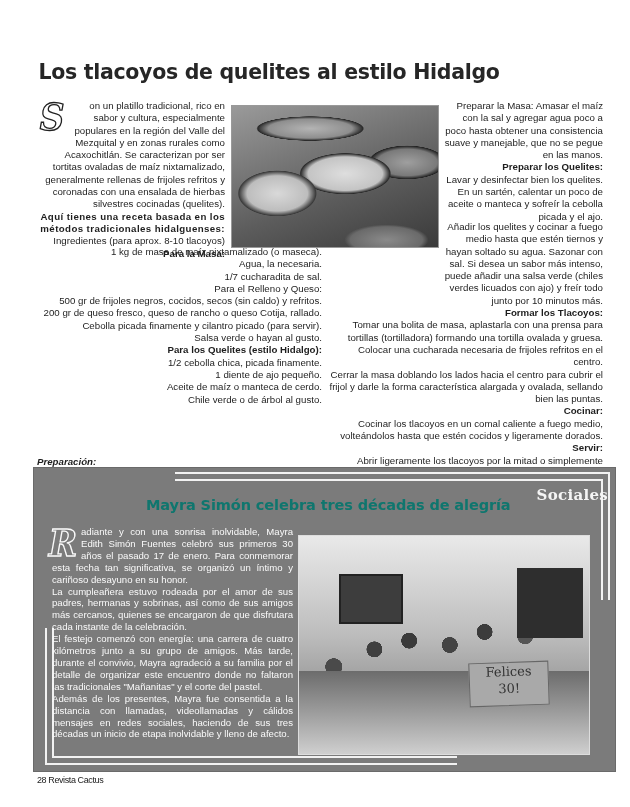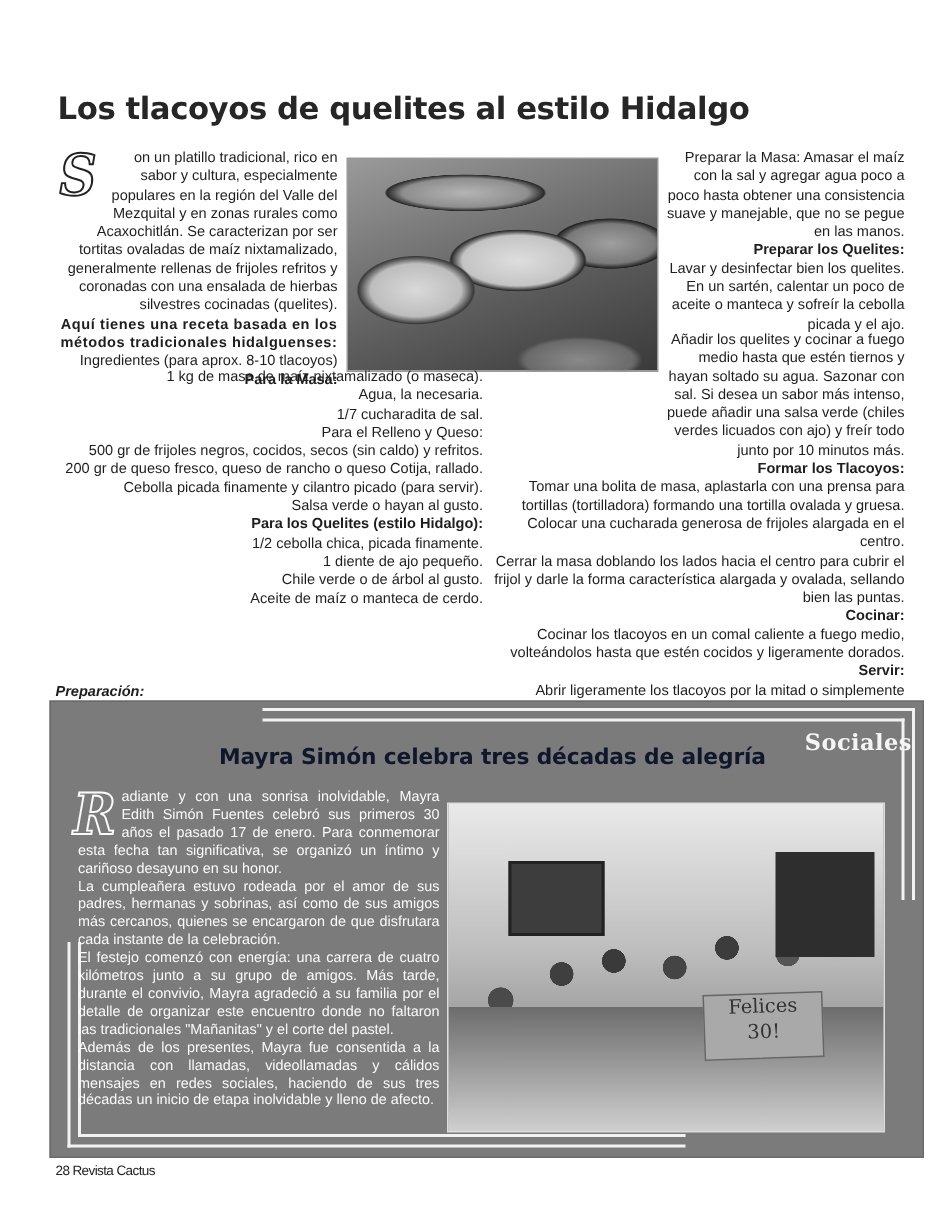--- a/index.html
+++ b/index.html
@@ -37,21 +37,21 @@
 
   .prep-label { position: absolute; left: 37px; top: 456px; font-size: 9.7px; font-weight: bold; font-style: italic; }
 
   .sociales-box { position: absolute; left: 33px; top: 467px; width: 581px; height: 303px;
                   background: #7b7b7b; border: 1px solid #6a6a6a; }
   .frame-line { position: absolute; background: #f2f2f2; }
   .sociales-tag { position: absolute; right: 22px; top: 486px; font-family: "DejaVu Serif", serif;
                   font-weight: bold; font-size: 15px; color: #f5f5f5;
                   letter-spacing: 0.3px; }
   .s-title { position: absolute; left: 146px; top: 497px; font-family: "DejaVu Sans", sans-serif;
-             font-weight: bold; font-size: 14.5px; color: #0f172a; letter-spacing: -0.1px; }
+             font-weight: bold; font-size: 14.5px; color: #0f766e; letter-spacing: -0.1px; }
   .s-text { position: absolute; left: 52px; top: 526px; width: 241px; font-size: 9.6px;
             line-height: 11.9px; color: #fafafa; text-align: justify; font-stretch: condensed; }
   .s-text p { margin: 0; }
   .dropcap-r { float: left; width: 30px; height: 36px; margin: -1px 3px 0 -4px;
                font-family: "DejaVu Serif", serif; font-size: 38px; line-height: 36px;
                font-style: italic; font-weight: bold; color: #7b7b7b;
                -webkit-text-stroke: 1.3px #fafafa; text-align: center; }
 
   .party-photo { position: absolute; left: 298px; top: 535px; width: 290px; height: 218px;
                  background:
@@ -95,36 +95,36 @@
   <p>Agua, la necesaria.</p>
   <p>1/7 cucharadita de sal.</p>
   <p>Para el Relleno y Queso:</p>
   <p>500 gr de frijoles negros, cocidos, secos (sin caldo) y refritos.</p>
   <p>200 gr de queso fresco, queso de rancho o queso Cotija, rallado.</p>
   <p>Cebolla picada finamente y cilantro picado (para servir).</p>
   <p>Salsa verde o hayan al gusto.</p>
   <p class="b">Para los Quelites (estilo Hidalgo):</p>
   <p>1/2 cebolla chica, picada finamente.</p>
   <p>1 diente de ajo pequeño.</p>
+  <p>Aceite de maíz o manteca de cerdo.</p>
   <p>Chile verde o de árbol al gusto.</p>
-  <p>Aceite de maíz o manteca de cerdo.</p>
 </div>
 
 <div class="col just" id="col-right-top">
   <p>Preparar la Masa: Amasar el maíz con la sal y agregar agua poco a poco hasta obtener una consistencia suave y manejable, que no se pegue en las manos.</p>
   <p class="b">Preparar los Quelites:</p>
   <p>Lavar y desinfectar bien los quelites.</p>
   <p>En un sartén, calentar un poco de aceite o manteca y sofreír la cebolla picada y el ajo.</p>
 </div>
 
 <div class="col just" id="col-right-wide" style="top:221px;">
   <p style="padding-left:117px">Añadir los quelites y cocinar a fuego medio hasta que estén tiernos y hayan soltado su agua. Sazonar con sal. Si desea un sabor más intenso, puede añadir una salsa verde (chiles verdes licuados con ajo) y freír todo junto por 10 minutos más.</p>
   <p class="b">Formar los Tlacoyos:</p>
   <p>Tomar una bolita de masa, aplastarla con una prensa para tortillas (tortilladora) formando una tortilla ovalada y gruesa.</p>
-  <p>Colocar una cucharada generosa de frijoles alargada en el centro.</p>
+  <p>Colocar una cucharada necesaria de frijoles refritos en el centro.</p>
   <p>Cerrar la masa doblando los lados hacia el centro para cubrir el frijol y darle la forma característica alargada y ovalada, sellando bien las puntas.</p>
   <p class="b">Cocinar:</p>
   <p>Cocinar los tlacoyos en un comal caliente a fuego medio, volteándolos hasta que estén cocidos y ligeramente dorados.</p>
   <p class="b">Servir:</p>
   <p>Abrir ligeramente los tlacoyos por la mitad o simplemente colocar encima una porción de los quelites guisados.</p>
   <p>Agregar queso rallado, cebolla picada, cilantro y una salsa picante.</p>
 </div>
 
 <div class="prep-label">Preparación:</div>
 

